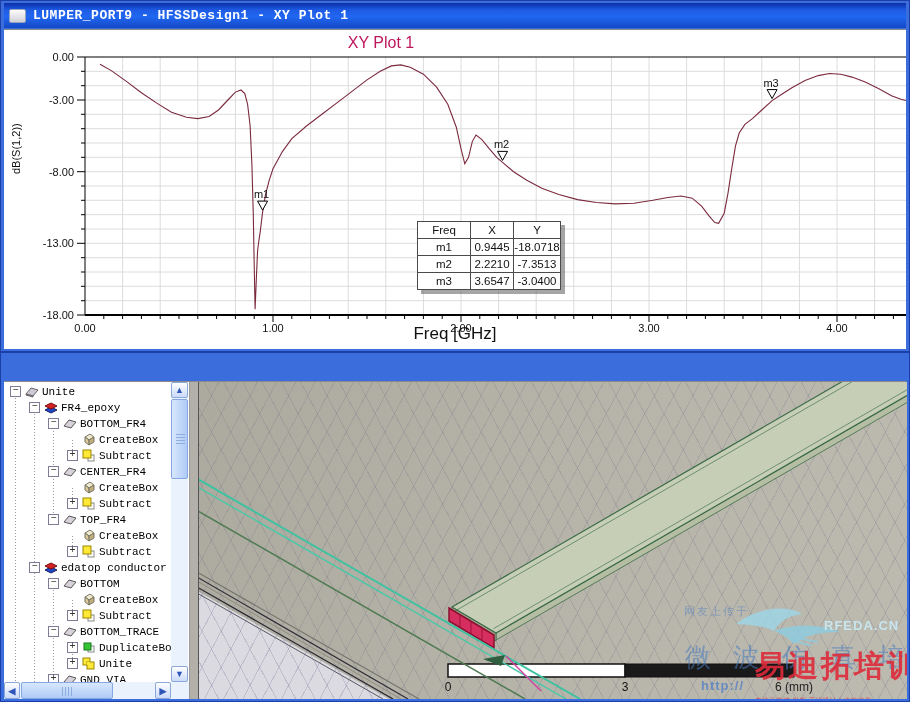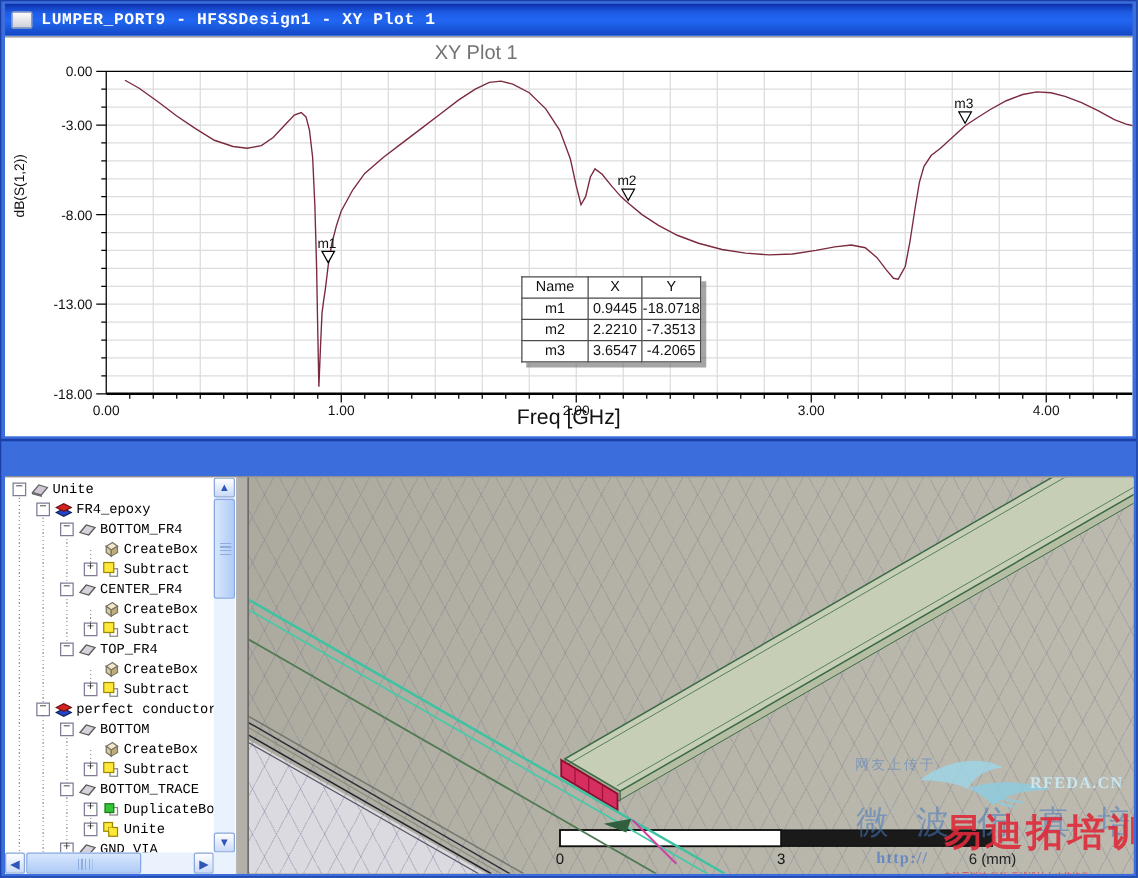--- a/index.html
+++ b/index.html
@@ -9,21 +9,21 @@
     box-shadow:inset 0 0 0 1px #1A3FA8;}
   .titlebar{position:absolute;left:4px;width:902px;height:25px;
     background:linear-gradient(180deg,#0C2FA8 0%,#1E5BE4 28%,#2167F2 55%,#1448C4 100%);
     display:flex;align-items:center;color:#fff;
     font-family:"Liberation Mono",monospace;font-weight:bold;font-size:13px;letter-spacing:.5px;}
   .titleicon{display:inline-block;width:15px;height:12px;margin:0 7px 0 5px;
     background:linear-gradient(180deg,#FDFDFD,#CFCFD8);border:1px solid #9AA4B8;border-radius:2px;}
   .client{position:absolute;left:4px;width:902px;background:#fff;border-top:1px solid #8a8a8a;}
   
   #plot-title{position:absolute;left:0;top:4px;width:754px;text-align:center;
-    font-size:16px;color:#737373;}
+    font-size:16px;color:#be185d;}
   #plot-svg-wrap{position:absolute;inset:0;}
   #ylabel{position:absolute;left:4px;top:130px;width:16px;color:#111;font-size:11px;
     transform:rotate(-90deg);transform-origin:center;white-space:nowrap;}
   #xlabel{position:absolute;left:0;top:294px;width:902px;text-align:center;font-size:17px;color:#111;}
   #marker-table{position:absolute;left:413px;top:191px;border-collapse:collapse;
     background:#fff;box-shadow:4px 4px 0 rgba(105,105,105,.6);font-size:11.5px;color:#111;}
   #marker-table td,#marker-table th{border:1.5px solid #4a4a4a;text-align:center;
     font-weight:normal;padding:0;height:16px;}
   #marker-table col.c1{width:53px}#marker-table col.c2{width:43px}#marker-table col.c3{width:47px}
   
@@ -53,21 +53,21 @@
       repeating-linear-gradient(62deg,rgba(100,100,132,.20) 0 1px,transparent 1px 17px),
       repeating-linear-gradient(118deg,rgba(100,100,132,.20) 0 1px,transparent 1px 17px),
       linear-gradient(105deg,#ACAA9E,#B7B5A9 55%,#BDBBB0);}
   #light-corner{position:absolute;inset:0;
     background:
       repeating-linear-gradient(62deg,rgba(115,115,150,.28) 0 1px,transparent 1px 17px),
       repeating-linear-gradient(118deg,rgba(115,115,150,.28) 0 1px,transparent 1px 17px),
       #DBDAE1;
     clip-path:polygon(0 210px,190px 317px,0 317px);}
   #scene{position:absolute;inset:0;}
-  .wm{position:absolute;white-space:nowrap;font-family:Liberation Serif, serif;}
+  .wm{position:absolute;white-space:nowrap;}
   #wm-uploader{left:485px;top:222px;font-size:11px;color:rgba(90,130,190,.6);letter-spacing:2px;}
   #wm-rfeda{left:625px;top:236px;font-size:13px;font-weight:bold;color:rgba(200,232,242,.95);letter-spacing:1px;}
   #wm-bigblue{left:486px;top:258px;font-size:26px;color:rgba(70,120,190,.55);letter-spacing:7px;font-family:"DejaVu Sans",sans-serif;}
   #wm-http{left:502px;top:296px;font-size:13px;font-weight:bold;color:rgba(70,120,200,.7);letter-spacing:1px;}
   #wm-redtitle{left:556px;top:264px;font-size:30px;font-weight:bold;color:rgba(222,42,58,.9);letter-spacing:3px;font-family:"DejaVu Sans",sans-serif;}
   #wm-redurl{left:554px;top:296px;font-size:19px;font-weight:bold;color:rgba(222,42,58,.9);}
   #wm-redsmall{left:556px;top:314px;font-size:7px;color:rgba(222,42,58,.85);font-family:"DejaVu Sans",sans-serif;}
   #wm-bird{position:absolute;left:535px;top:222px;}
 </style>
 </head>
@@ -207,38 +207,38 @@
       <div id="ylabel">dB(S(1,2))</div>
       <div id="xlabel">Freq [GHz]</div>
       <table id="marker-table">
         <colgroup>
             <col class="c1">
             <col class="c2">
             <col class="c3">
           </colgroup>
         <tbody id="marker-table-body">
             <tr>
-              <th>Name</th>
+              <th>Freq</th>
               <th>X</th>
               <th>Y</th>
             </tr>
             <tr>
               <td>m1</td>
               <td>0.9445</td>
               <td>-18.0718</td>
             </tr>
             <tr>
               <td>m2</td>
               <td>2.2210</td>
               <td>-7.3513</td>
             </tr>
             <tr>
               <td>m3</td>
               <td>3.6547</td>
-              <td>-4.2065</td>
+              <td>-3.0400</td>
             </tr>
           </tbody>
       </table>
     </div>
   </div>
 
   <div class="window" id="mod-win" style="top:352px;height:350px;">
     <div class="client" style="top:29px;height:317px;background:#B3B0A9;">
 
       <div id="tree-panel">
@@ -336,21 +336,21 @@
                   <rect x="1" y="1" width="8" height="8" fill="#FFE838" stroke="#998800"></rect>
                 </svg></span>
               <span class="tlabel" style="left:95px;">Subtract</span>
             </div>
             <div class="trow" style="top:178px;left:0;width:167px;">
               <span class="exp" style="left:25px;">−</span>
               <span class="tico" style="left:40px;"><svg width="14" height="13">
                   <polygon points="1,9 7,6 13,9 7,12" fill="#2244C8" stroke="#102060"></polygon>
                   <polygon points="1,5 7,2 13,5 7,8" fill="#D42222" stroke="#7A0E0E"></polygon>
                 </svg></span>
-              <span class="tlabel" style="left:57px;">perfect conductor</span>
+              <span class="tlabel" style="left:57px;">edatop conductor</span>
             </div>
             <div class="trow" style="top:194px;left:0;width:167px;">
               <span class="exp" style="left:44px;">−</span>
               <span class="tico" style="left:59px;"><svg width="14" height="13">
                   <polygon points="1,9 6,3 13,5 8,11" fill="#D3CCD7" stroke="#555" fill-opacity="0.9"></polygon>
                 </svg></span>
               <span class="tlabel" style="left:76px;">BOTTOM</span>
             </div>
             <div class="trow" style="top:210px;left:0;width:167px;">
               <span class="tico" style="left:78px;"><svg width="14" height="13">

